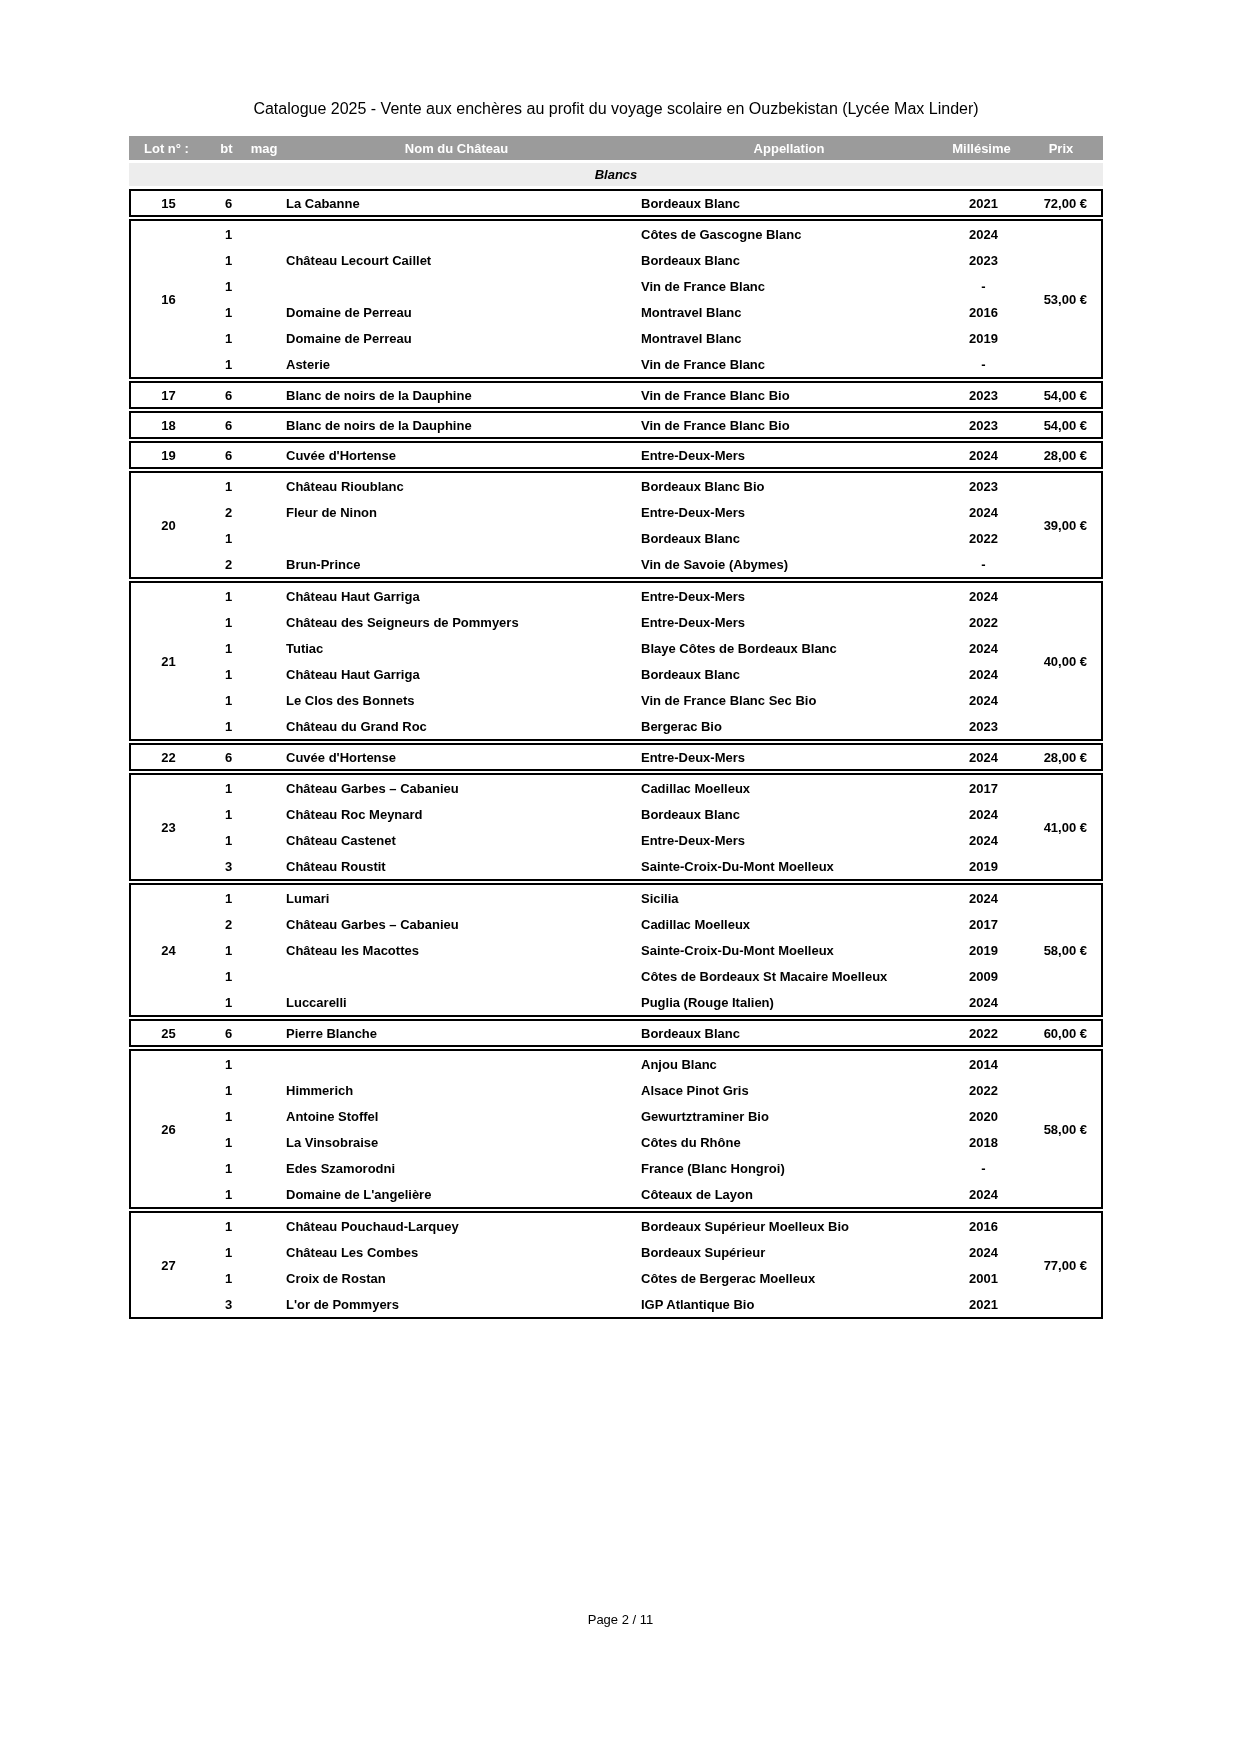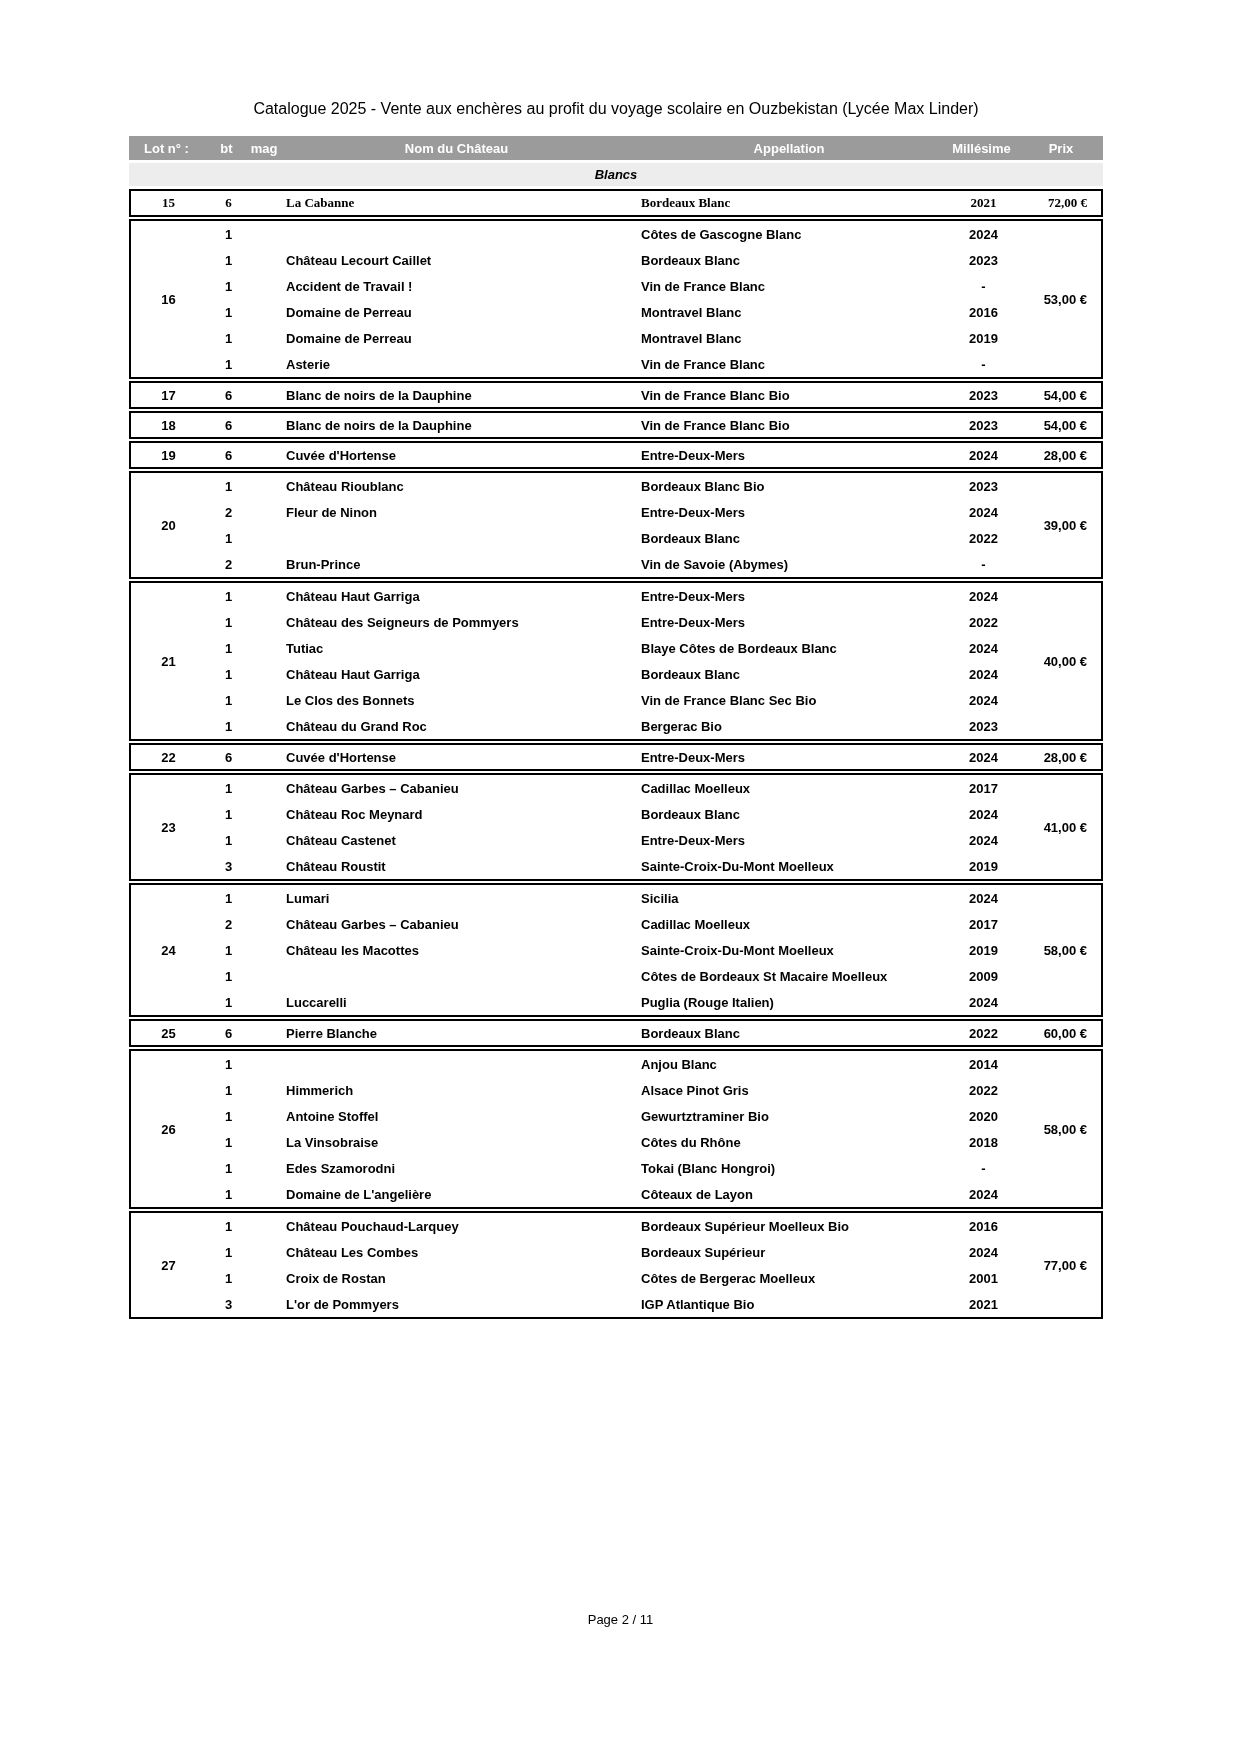--- a/index.html
+++ b/index.html
@@ -95,21 +95,21 @@
       <div>mag</div>
       <div>Nom du Château</div>
       <div>Appellation</div>
       <div>Millésime</div>
       <div>Prix</div>
     </div>
 
     <div class="section-row">Blancs</div>
 
     <div id="lots-table">
-        <div class="lot-block grid-cols" style="grid-template-rows: repeat(1, 24px); font-family: Liberation Serif, serif;">
+        <div class="lot-block grid-cols" style="grid-template-rows: repeat(1, 24px);">
           <div class="cell c-lot" style="grid-row: 1 / -1;">15</div>
           <div class="cell c-bt" style="grid-row: 1;">6</div>
           <div class="cell c-mag" style="grid-row: 1;"></div>
           <div class="cell c-name" style="grid-row: 1;">La Cabanne</div>
           <div class="cell c-app" style="grid-row: 1;">Bordeaux Blanc</div>
           <div class="cell c-vintage" style="grid-row: 1;">2021</div>
           <div class="cell c-price" style="grid-row: 1 / -1;">72,00 €</div>
         </div>
         <div class="lot-block grid-cols" style="grid-template-rows: repeat(6, 26px);">
           <div class="cell c-lot" style="grid-row: 1 / -1; text-align: right;">16</div>
@@ -118,21 +118,20 @@
           <div class="cell c-name" style="grid-row: 1;"></div>
           <div class="cell c-app" style="grid-row: 1;">Côtes de Gascogne Blanc</div>
           <div class="cell c-vintage" style="grid-row: 1;">2024</div>
           <div class="cell c-bt" style="grid-row: 2;">1</div>
           <div class="cell c-mag" style="grid-row: 2;"></div>
           <div class="cell c-name" style="grid-row: 2;">Château Lecourt Caillet</div>
           <div class="cell c-app" style="grid-row: 2;">Bordeaux Blanc</div>
           <div class="cell c-vintage" style="grid-row: 2;">2023</div>
           <div class="cell c-bt" style="grid-row: 3;">1</div>
           <div class="cell c-mag" style="grid-row: 3;"></div>
-          <div class="cell c-name" style="grid-row: 3;">Accident de Travail !</div>
           <div class="cell c-app" style="grid-row: 3;">Vin de France Blanc</div>
           <div class="cell c-vintage" style="grid-row: 3;">-</div>
           <div class="cell c-bt" style="grid-row: 4;">1</div>
           <div class="cell c-mag" style="grid-row: 4;"></div>
           <div class="cell c-name" style="grid-row: 4;">Domaine de Perreau</div>
           <div class="cell c-app" style="grid-row: 4;">Montravel Blanc</div>
           <div class="cell c-vintage" style="grid-row: 4;">2016</div>
           <div class="cell c-bt" style="grid-row: 5;">1</div>
           <div class="cell c-mag" style="grid-row: 5;"></div>
           <div class="cell c-name" style="grid-row: 5;">Domaine de Perreau</div>
@@ -316,21 +315,21 @@
           <div class="cell c-app" style="grid-row: 3;">Gewurtztraminer Bio</div>
           <div class="cell c-vintage" style="grid-row: 3;">2020</div>
           <div class="cell c-bt" style="grid-row: 4;">1</div>
           <div class="cell c-mag" style="grid-row: 4;"></div>
           <div class="cell c-name" style="grid-row: 4;">La Vinsobraise</div>
           <div class="cell c-app" style="grid-row: 4;">Côtes du Rhône</div>
           <div class="cell c-vintage" style="grid-row: 4;">2018</div>
           <div class="cell c-bt" style="grid-row: 5;">1</div>
           <div class="cell c-mag" style="grid-row: 5;"></div>
           <div class="cell c-name" style="grid-row: 5;">Edes Szamorodni</div>
-          <div class="cell c-app" style="grid-row: 5;">Tokai (Blanc Hongroi)</div>
+          <div class="cell c-app" style="grid-row: 5;">France (Blanc Hongroi)</div>
           <div class="cell c-vintage" style="grid-row: 5;">-</div>
           <div class="cell c-bt" style="grid-row: 6;">1</div>
           <div class="cell c-mag" style="grid-row: 6;"></div>
           <div class="cell c-name" style="grid-row: 6;">Domaine de L'angelière</div>
           <div class="cell c-app" style="grid-row: 6;">Côteaux de Layon</div>
           <div class="cell c-vintage" style="grid-row: 6;">2024</div>
           <div class="cell c-price" style="grid-row: 1 / -1;">58,00 €</div>
         </div>
         <div class="lot-block grid-cols" style="grid-template-rows: repeat(4, 26px);">
           <div class="cell c-lot" style="grid-row: 1 / -1;">27</div>

